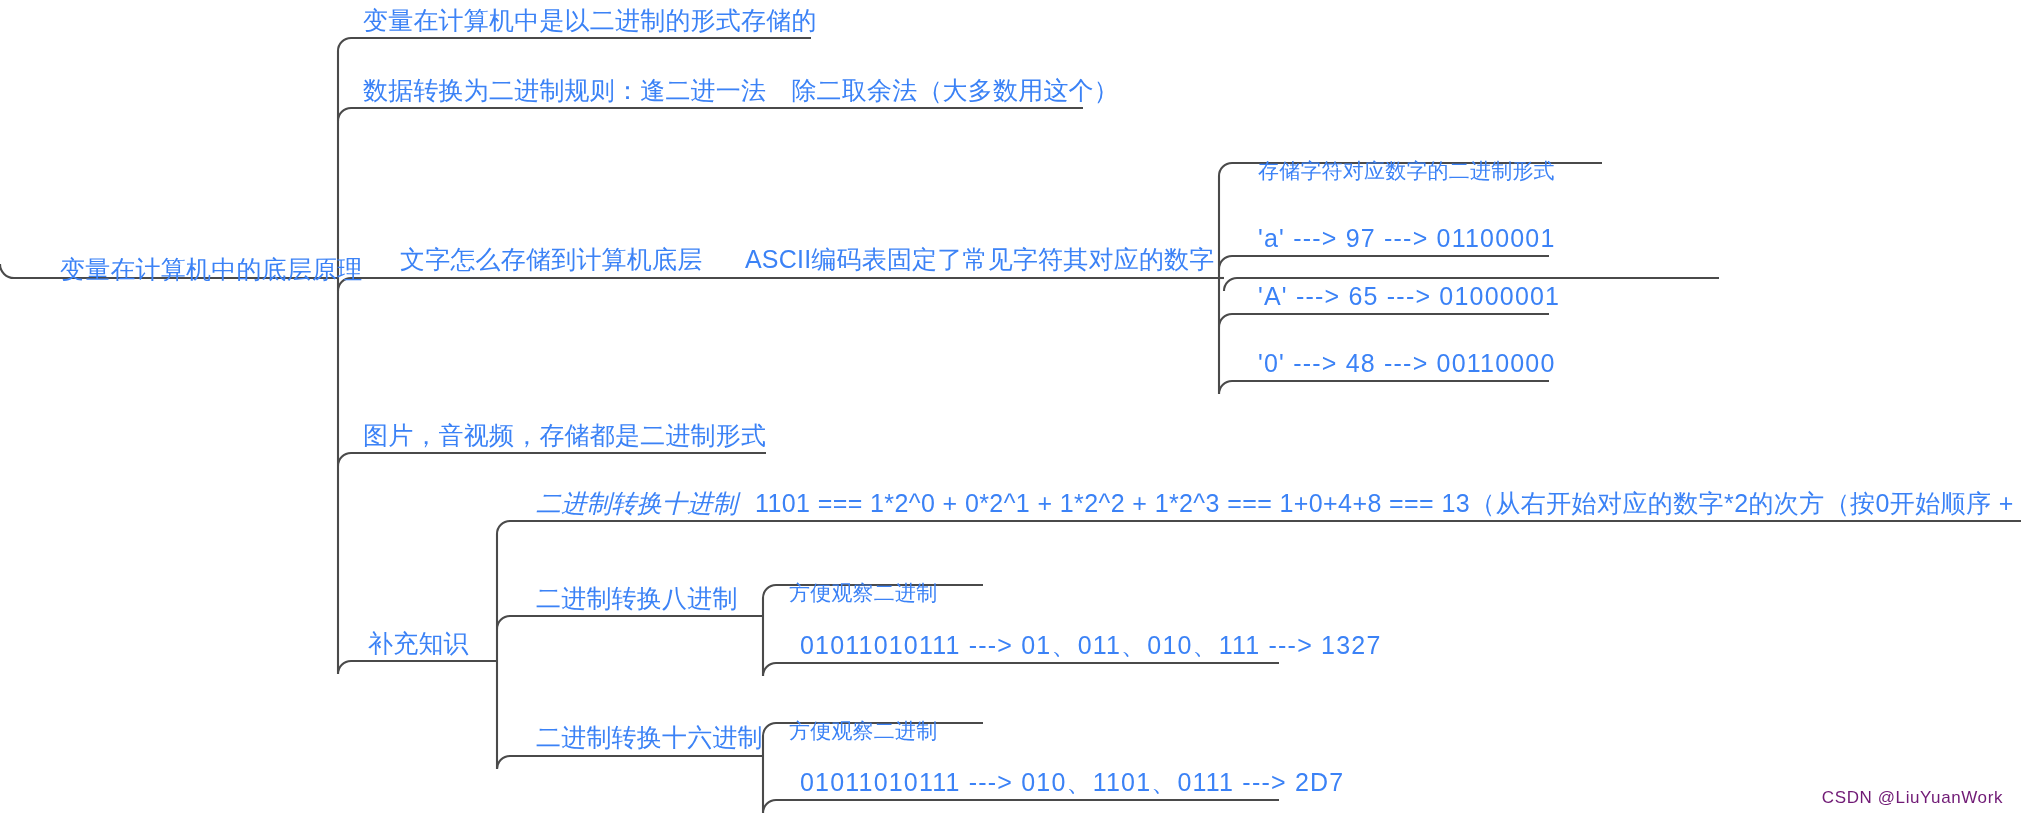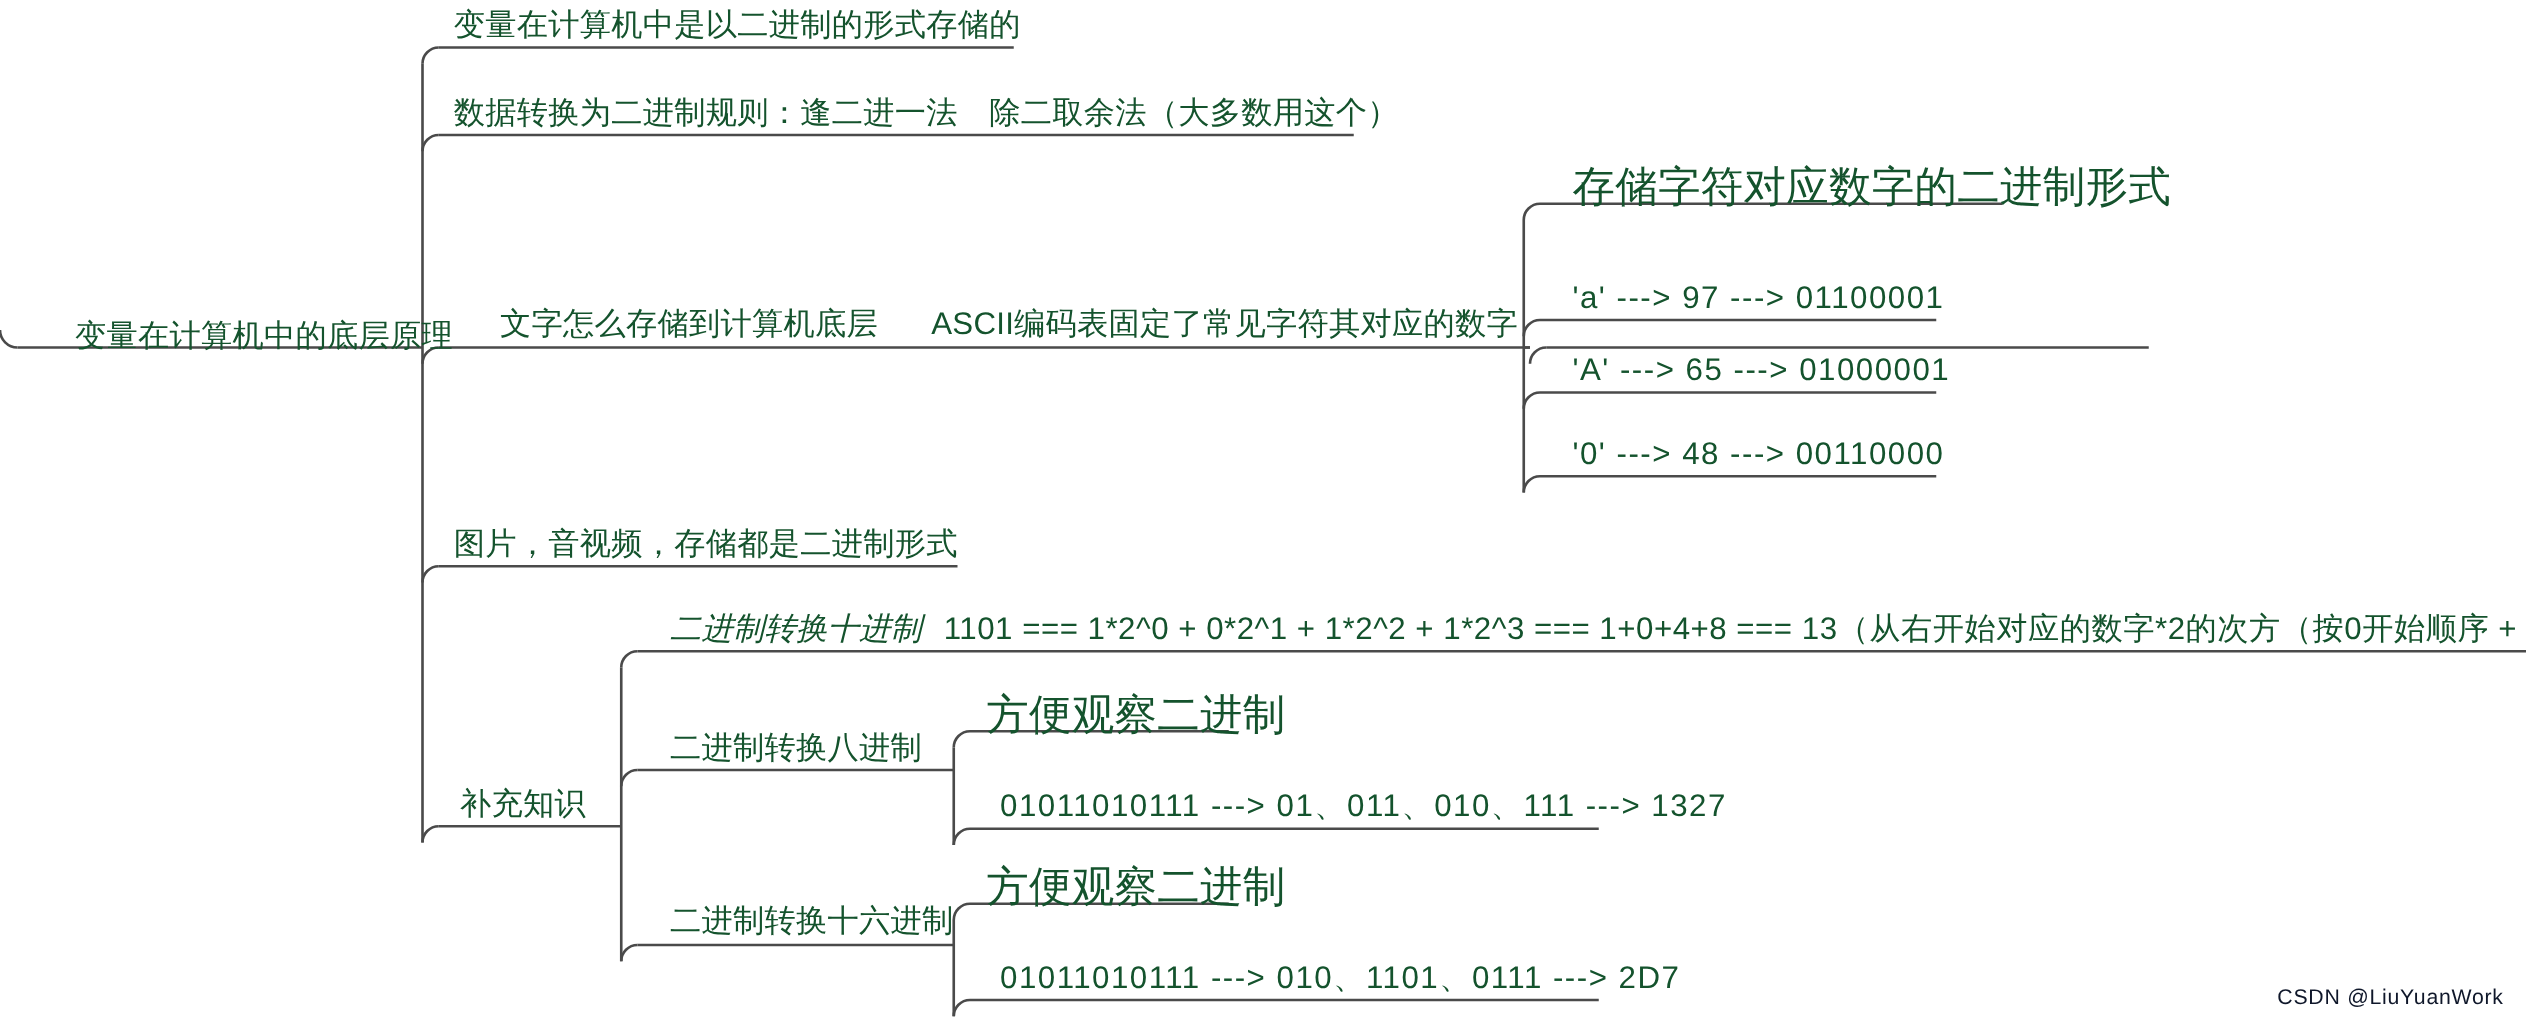--- a/index.html
+++ b/index.html
@@ -31,38 +31,38 @@
     fill: none;
     stroke: #4a4a4a;
     stroke-width: 2.1;
     stroke-linecap: butt;
     stroke-linejoin: round;
   }
   .node {
     position: absolute;
     white-space: nowrap;
     line-height: 1.15;
-    color: #14532d;
+    color: #3b82f6;
     letter-spacing: 0.2px;
   }
   .node .txt {
     display: block;
   }
   
   .t-root   { font-size: 25px; }
   .t-l1     { font-size: 25px; }
   .t-l2     { font-size: 25px; }
-  .t-l3     { font-size: 34px; }
+  .t-l3     { font-size: 21px; margin-top: 28px; }
   .t-mono   { font-size: 25px; font-family: "Liberation Sans", "DejaVu Sans", sans-serif; letter-spacing: 1.2px; }
   .watermark {
     position: absolute;
     right: 18px;
     bottom: 12px;
     font-size: 17px;
-    color: #0f172a;
+    color: #701a75;
     letter-spacing: 0.6px;
     font-family: "Liberation Sans", sans-serif;
   }
 </style>
 </head>
 <body>
 
 <div id="canvas">
 
   <svg class="edges" viewBox="0 0 2021 820" xmlns="http://www.w3.org/2000/svg">

